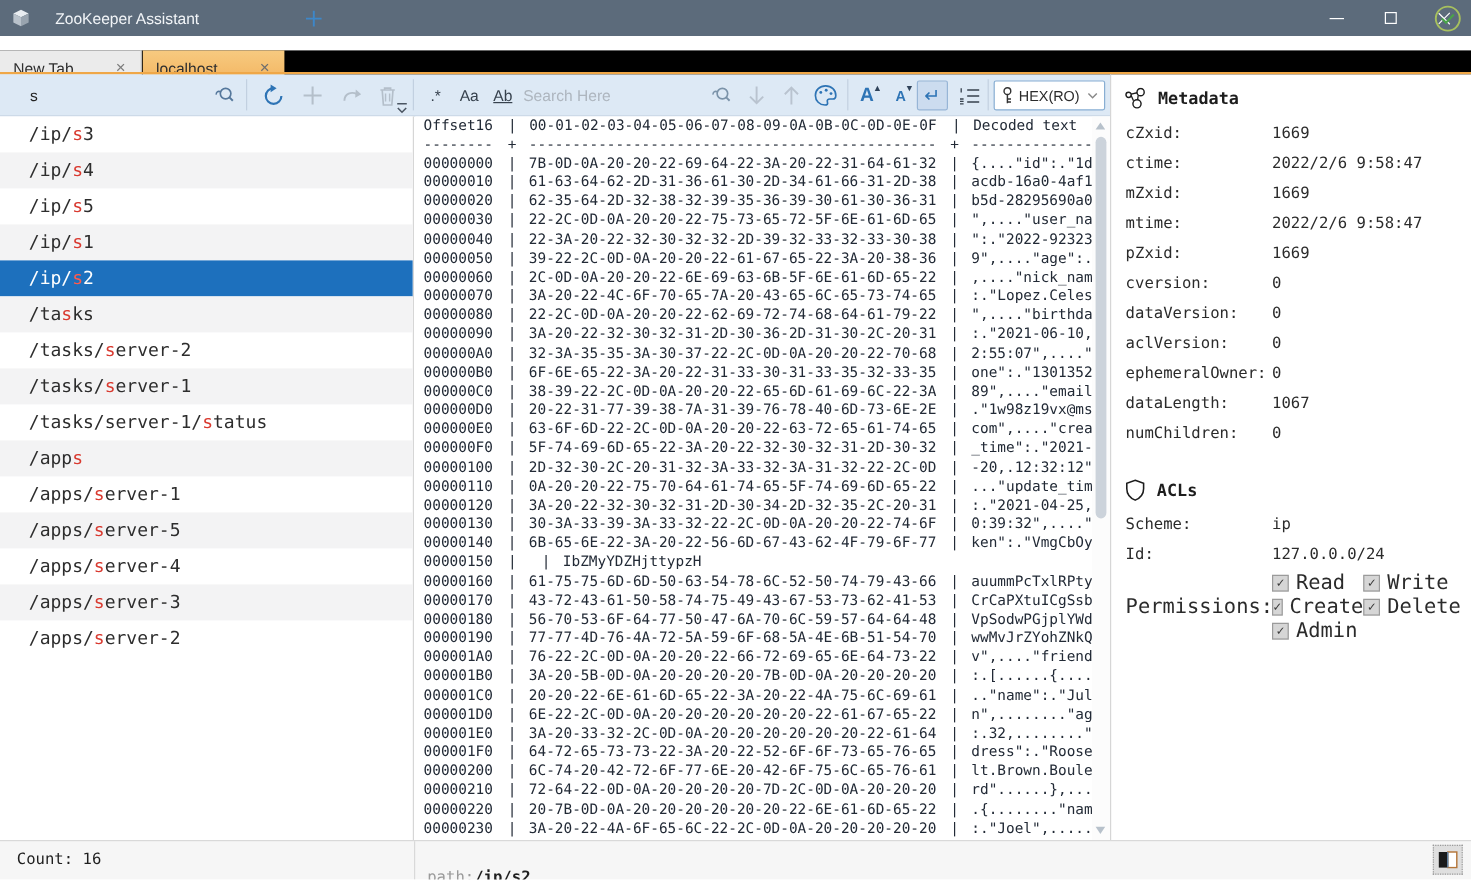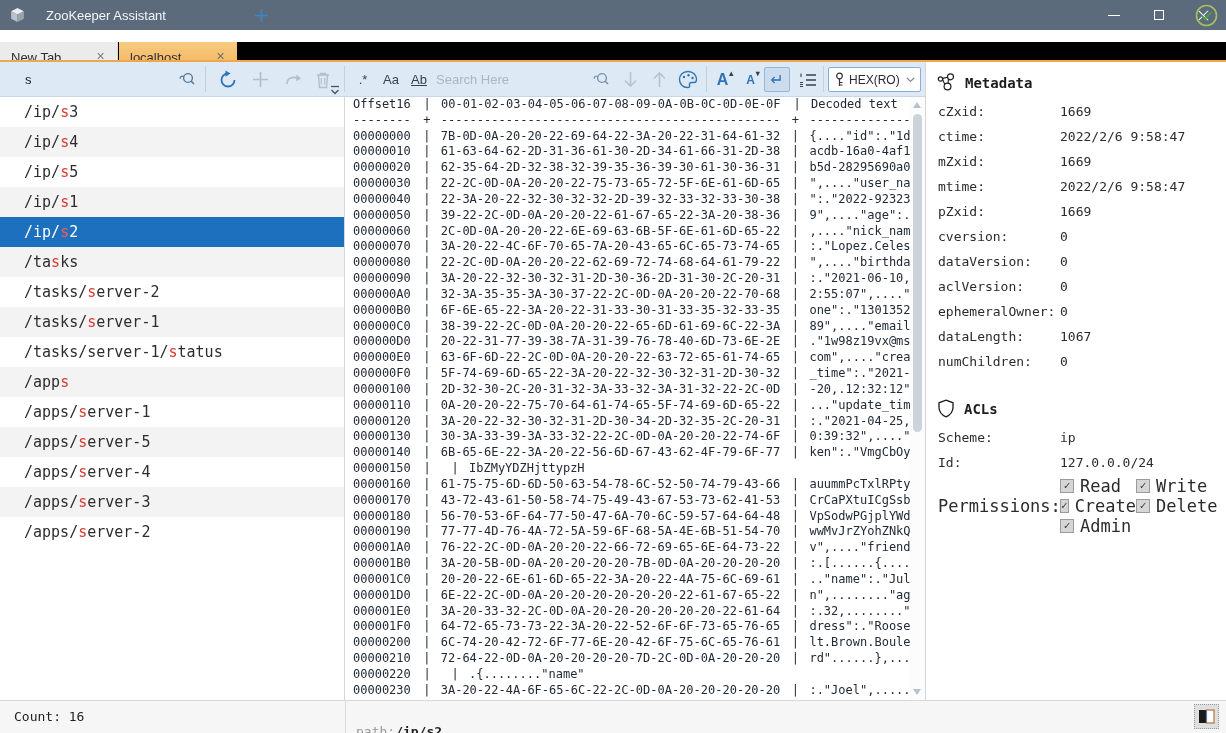--- a/index.html
+++ b/index.html
@@ -371,21 +371,21 @@
         <div class="hx-row"><span class="hx-off">000001D0</span><span class="hx-sep">|</span><span class="hx-bytes">6E-22-2C-0D-0A-20-20-20-20-20-20-22-61-67-65-22</span><span class="hx-sep">|</span><span class="hx-txt">n",........"age"</span></div>
 
         <div class="hx-row"><span class="hx-off">000001E0</span><span class="hx-sep">|</span><span class="hx-bytes">3A-20-33-32-2C-0D-0A-20-20-20-20-20-20-22-61-64</span><span class="hx-sep">|</span><span class="hx-txt">:.32,........"ad</span></div>
 
         <div class="hx-row"><span class="hx-off">000001F0</span><span class="hx-sep">|</span><span class="hx-bytes">64-72-65-73-73-22-3A-20-22-52-6F-6F-73-65-76-65</span><span class="hx-sep">|</span><span class="hx-txt">dress":."Rooseve</span></div>
 
         <div class="hx-row"><span class="hx-off">00000200</span><span class="hx-sep">|</span><span class="hx-bytes">6C-74-20-42-72-6F-77-6E-20-42-6F-75-6C-65-76-61</span><span class="hx-sep">|</span><span class="hx-txt">lt.Brown.Bouleva</span></div>
 
         <div class="hx-row"><span class="hx-off">00000210</span><span class="hx-sep">|</span><span class="hx-bytes">72-64-22-0D-0A-20-20-20-20-7D-2C-0D-0A-20-20-20</span><span class="hx-sep">|</span><span class="hx-txt">rd"......},.....</span></div>
 
-        <div class="hx-row"><span class="hx-off">00000220</span><span class="hx-sep">|</span><span class="hx-sep">|</span><span class="hx-txt">.{........"name"</span></div>
+        <div class="hx-row"><span class="hx-off">00000220</span><span class="hx-sep">|</span><span class="hx-bytes">20-7B-0D-0A-20-20-20-20-20-20-22-6E-61-6D-65-22</span><span class="hx-sep">|</span><span class="hx-txt">.{........"name"</span></div>
 
         <div class="hx-row"><span class="hx-off">00000230</span><span class="hx-sep">|</span><span class="hx-bytes">3A-20-22-4A-6F-65-6C-22-2C-0D-0A-20-20-20-20-20</span><span class="hx-sep">|</span><span class="hx-txt">:."Joel",.......</span></div>
       </div>
     <div class="hx-scroll">
       <span class="hx-arrow-up"></span>
       <span class="hx-thumb"></span>
       <span class="hx-arrow-dn"></span>
     </div>
   </div>
 

